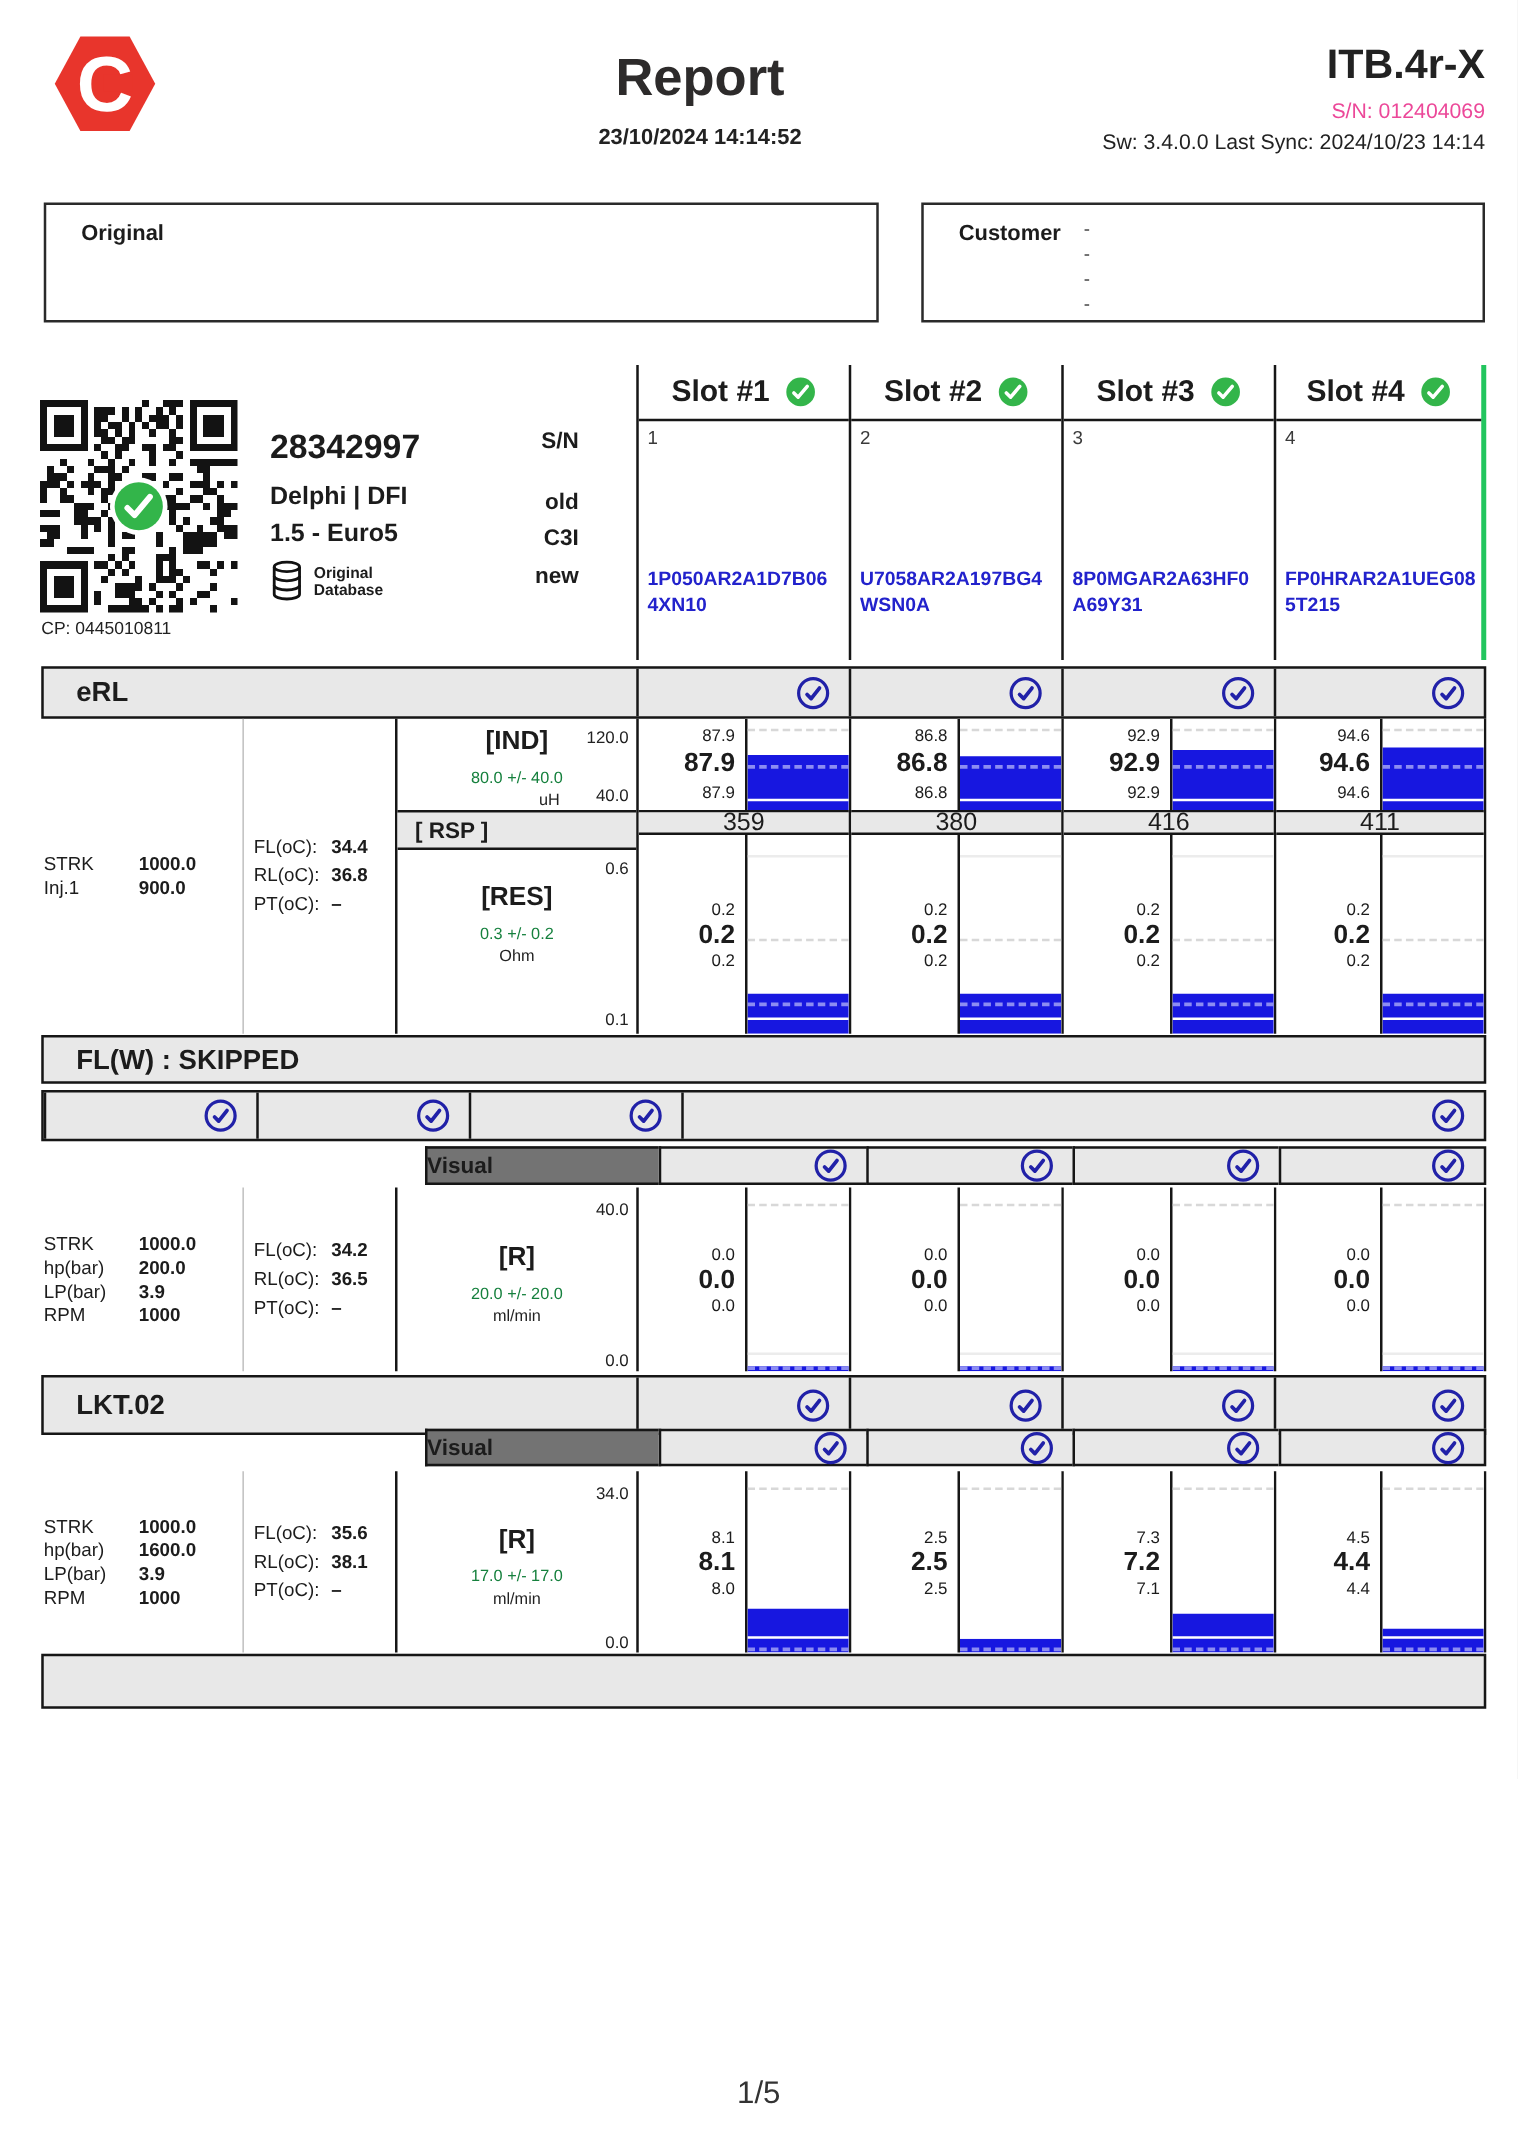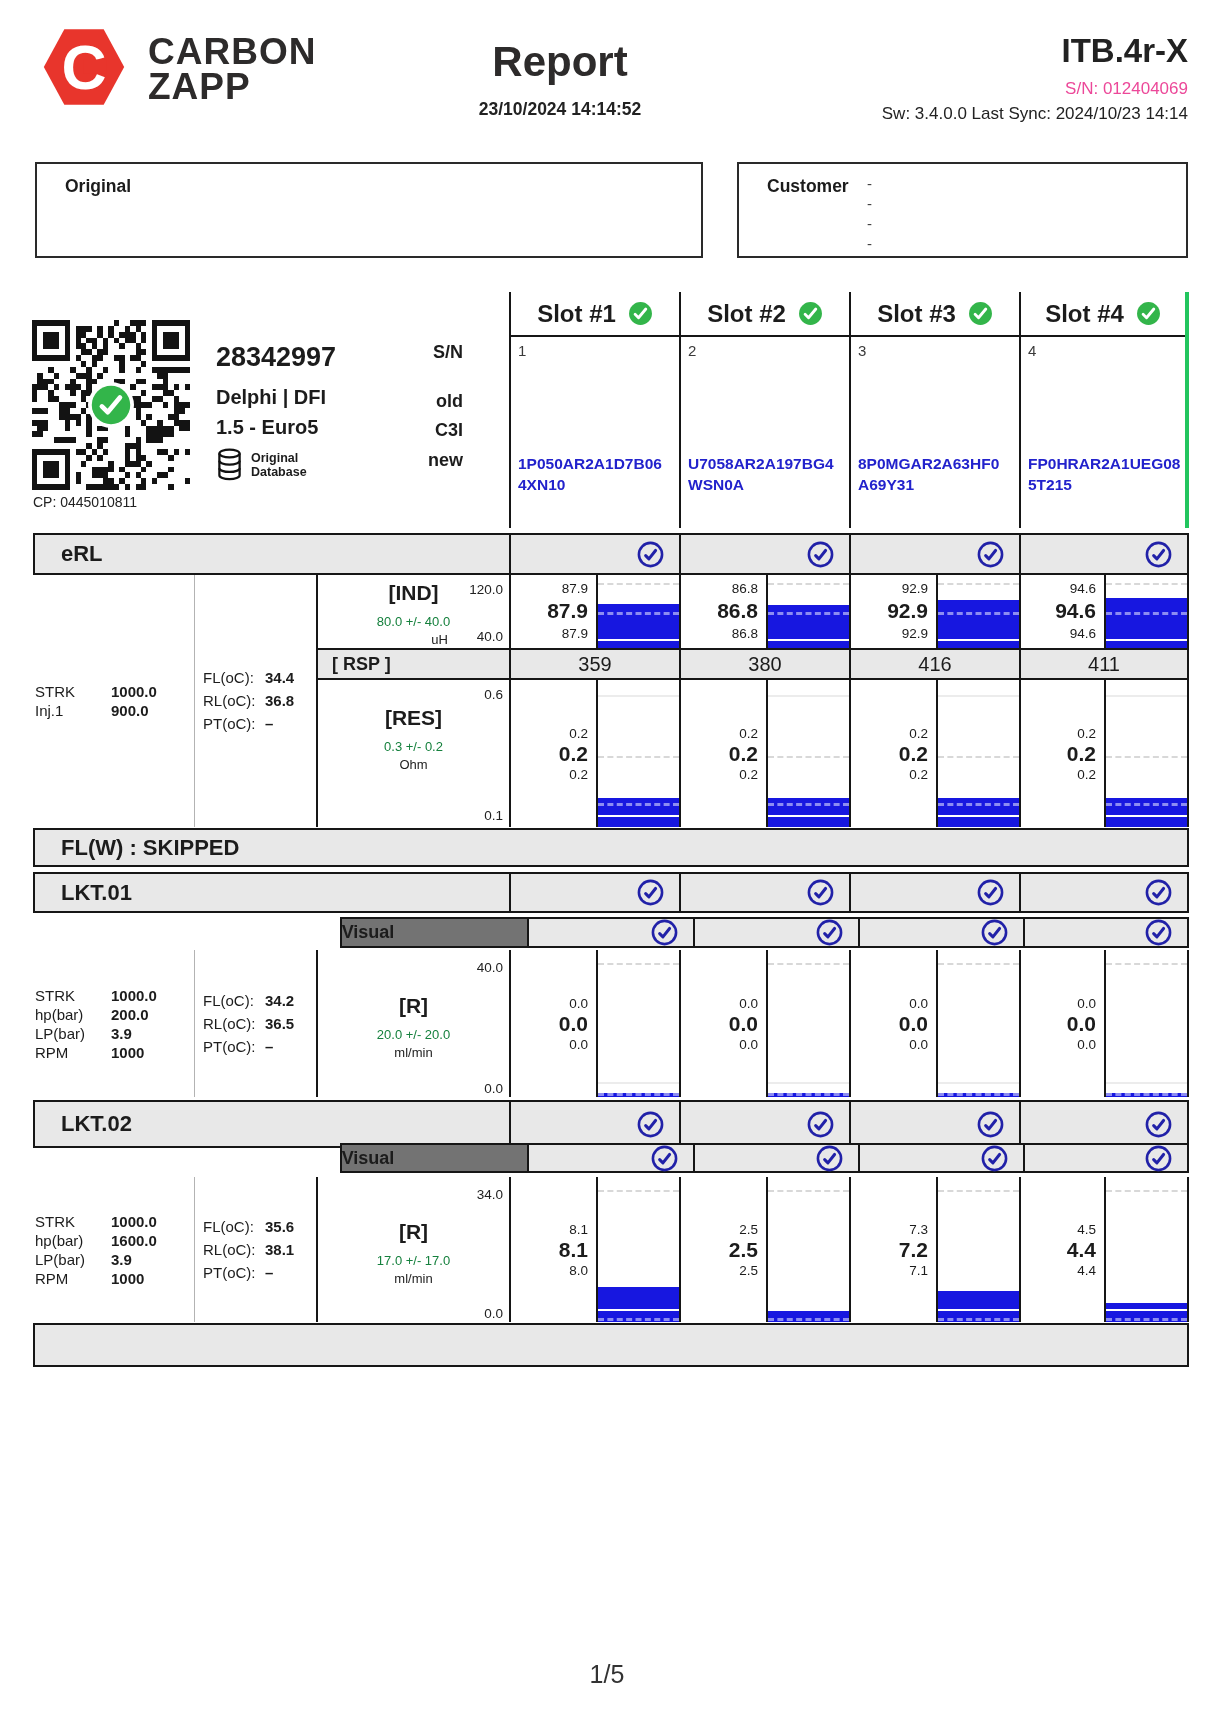--- a/index.html
+++ b/index.html
@@ -90,21 +90,21 @@
        transform:translateY(3px)}
   .t-label{font-weight:700;font-size:21px;text-align:center;line-height:24px}
   .t-tol{font-size:13px;text-align:center;color:#15803d;margin-top:9px}
   .t-unit{font-size:13px;text-align:center;color:#222;margin-top:3px}
   .t-unit.shift{transform:translateX(26px)}
   .ax{position:absolute;right:6px;font-size:13.5px;color:#222}
   .ax.top{top:7px}
   .ax.bot{bottom:4px}
 
   .s-ind{height:75px;border-bottom:2px solid #161616;display:flex}
-  .s-rsp{height:30px;border-bottom:2px solid #161616;background:#e8e8e8;display:flex;
+  .s-rsp{height:18px;border-bottom:2px solid #161616;background:#e8e8e8;display:flex;
          align-items:center;justify-content:center;font-size:20px}
   .s-res{flex:1;display:flex}
   .s-r{flex:1;display:flex}
   .vals{flex:1;display:flex;flex-direction:column;align-items:flex-end;padding-right:8px}
   .vals.spread{justify-content:space-between;padding-top:5px;padding-bottom:6px}
   .vals.center{justify-content:center}
   .v-sm{font-size:13.5px;line-height:17px}
   .v-lg{font-size:21px;font-weight:700;line-height:24px}
 
   .chart{width:83px;border-left:2px solid #161616;position:relative;background:#fff;
@@ -137,24 +137,20 @@
   </defs>
 </svg>
 
 <div class="page">
 
   <svg class="logo-svg" viewBox="0 0 100 100">
     <polygon points="26,4 74,4 99,50 74,96 26,96 1,50" fill="#e8352c"></polygon>
     <text x="50" y="77" text-anchor="middle" font-size="76" font-weight="bold" font-family="Liberation Sans, sans-serif" fill="#fff">C</text>
     <rect x="49" y="41" width="28" height="17" fill="#e8352c"></rect>
   </svg>
-  <div class="brand-text">
-    <div>CARBON</div>
-    <div>ZAPP</div>
-  </div>
   <div class="title-block">
     <div class="rep-title">Report</div>
     <div class="rep-dt">23/10/2024 14:14:52</div>
   </div>
   <div class="dev-block">
     <div class="dev-name">ITB.4r-X</div>
     <div class="dev-sn">S/N: 012404069</div>
     <div class="dev-sw">Sw: 3.4.0.0 Last Sync: 2024/10/23 14:14</div>
   </div>
 
@@ -796,21 +792,20 @@
         </div>
       </div>
     </div>
   </div>
 
   <div class="gbar" style="top:828px;height:39px">
     <div class="gtitle full">FL(W) : SKIPPED</div>
   </div>
 
   <div class="gbar" style="top:872px;height:41px">
-    <div class="gtitle">LKT.01</div>
     <div class="gslot">
         <svg class="ck ckb" viewBox="0 0 24 24">
           <use href="#ic-blue-check"></use>
         </svg>
       </div>
     <div class="gslot">
         <svg class="ck ckb" viewBox="0 0 24 24">
           <use href="#ic-blue-check"></use>
         </svg>
       </div>

